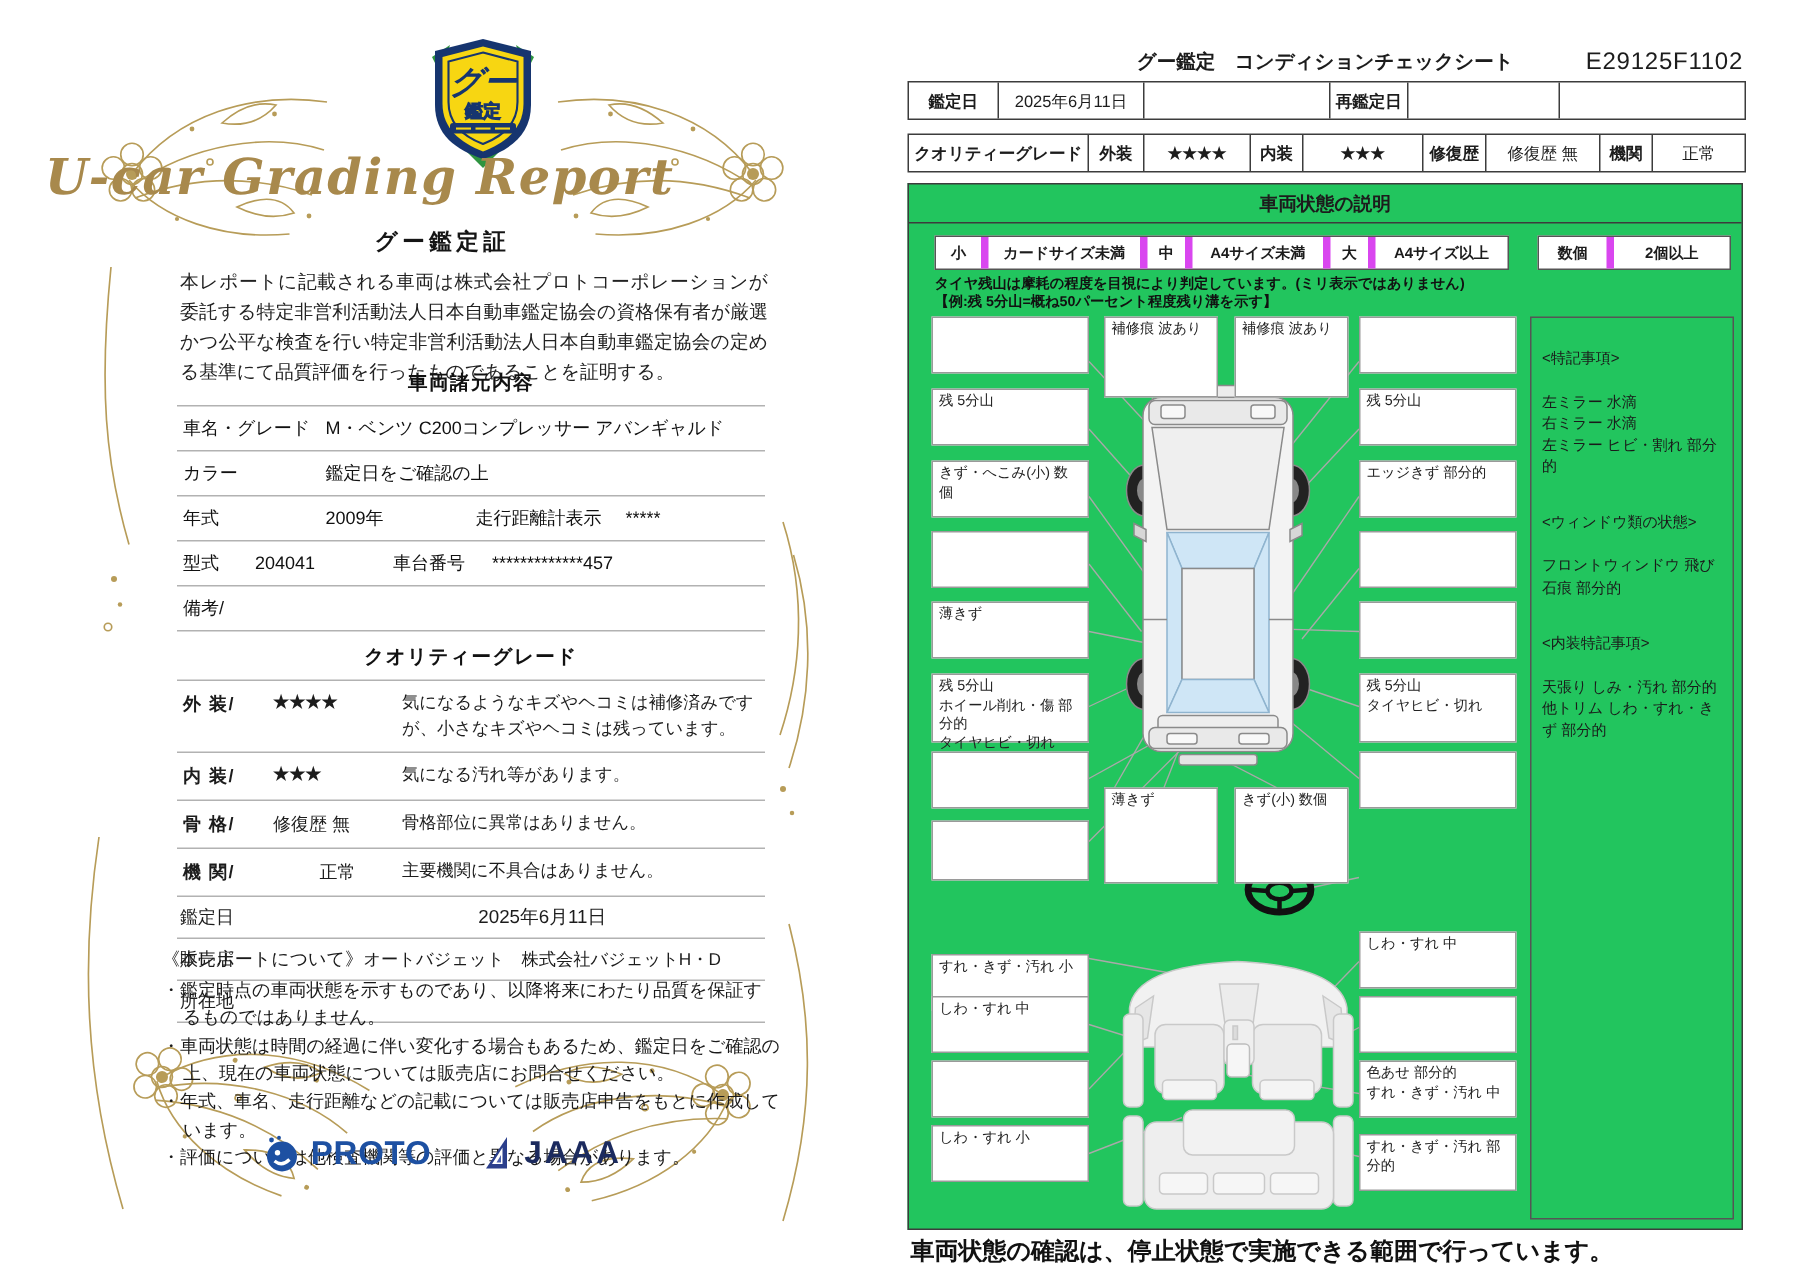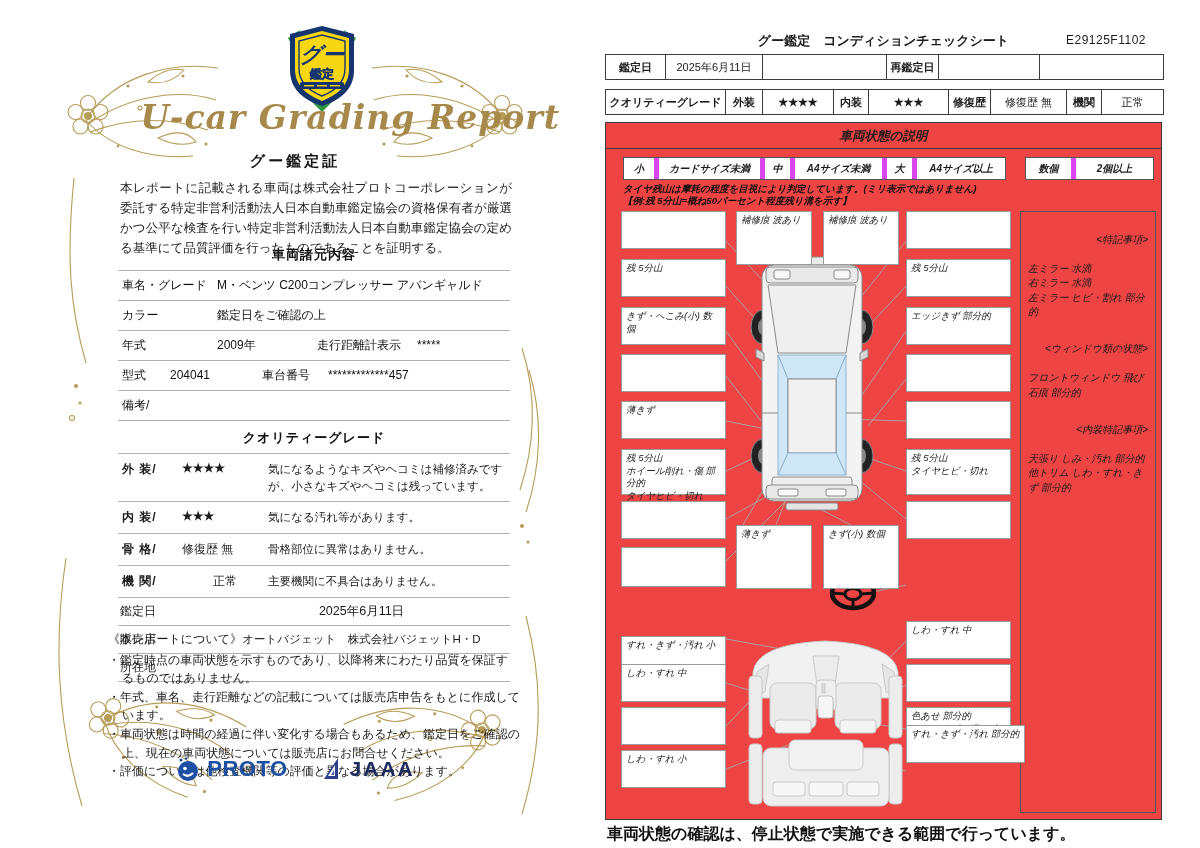--- a/index.html
+++ b/index.html
@@ -4,21 +4,21 @@
 <style>
   html,body{margin:0;padding:0;background:#ffffff;}
   #canvas{position:relative;width:1200px;height:848px;background:#ffffff;overflow:hidden;
           font-family:"Liberation Sans",sans-serif;color:#1c1c1c;}
   .abs{position:absolute;box-sizing:border-box;}
 
   
   #left-page{left:30px;top:18px;width:530px;height:812px;}
   .orn{position:absolute;left:0;top:0;pointer-events:none;}
   #badge{left:254px;top:6px;width:76px;height:88px;}
-  #lp-title{left:0;top:80px;width:530px;text-align:right;
+  #lp-title{left:0;top:80px;width:530px;text-align:left;
             font-family:"DejaVu Serif",serif;font-style:italic;font-weight:bold;
             font-size:33px;color:#a8894c;letter-spacing:1px;}
   #lp-subtitle{left:0;top:134px;width:530px;text-align:center;font-weight:bold;
                font-size:15px;letter-spacing:3px;color:#151515;}
   #lp-intro{left:90px;top:160px;width:392px;font-family:"Liberation Serif",serif;
             font-size:12.5px;line-height:1.6;text-align:justify;color:#222;}
   .lcol{position:absolute;left:88px;top:224px;width:392px;box-sizing:border-box;}
   .sec-title{text-align:center;font-weight:bold;font-size:13px;letter-spacing:1px;
              padding:4px 0 6px 0;color:#111;}
   .tbl{border-top:1px solid #b2b2b2;}
@@ -42,40 +42,40 @@
   #about .ab-item{padding-left:14px;text-indent:-14px;}
   #logos{position:absolute;left:0;top:738px;width:530px;display:flex;
          justify-content:center;align-items:center;gap:34px;}
   .logo{display:flex;align-items:center;gap:6px;}
   .proto-text{font-size:22px;font-weight:bold;color:#1d50a2;letter-spacing:0.5px;}
   .jaaa-text{font-size:21px;font-weight:bold;color:#1b2a5e;letter-spacing:2px;}
 
   
   #right-page{left:605px;top:30px;width:563px;height:812px;}
   #rp-title{left:0;top:2px;width:557px;text-align:center;font-weight:bold;font-size:13px;}
-  #rp-docnum{right:22px;top:3px;font-size:12px;letter-spacing:0.5px;}
+  #rp-docnum{right:6px;top:3px;font-size:16px;letter-spacing:0.5px;}
   .hrow{position:absolute;left:0;width:557px;display:flex;border:1.6px solid #3c3c3c;background:#fff;}
   .hcell{border-right:1px solid #3c3c3c;display:flex;align-items:center;justify-content:center;
          font-size:11px;height:24px;box-sizing:border-box;}
   .hcell:last-child{border-right:none;}
   .b{font-weight:bold;}
-  #cond-box{left:0;top:92px;width:557px;height:698px;border:1.6px solid #3c3c3c;background:#ef4444;font-style:italic;}
+  #cond-box{left:0;top:92px;width:557px;height:698px;border:1.6px solid #3c3c3c;background:#22c55e;}
   #cond-title{position:absolute;left:0;top:0;width:100%;height:26px;line-height:26px;
               text-align:center;font-weight:bold;font-size:12.5px;border-bottom:1.4px solid #3c3c3c;box-sizing:border-box;}
   .sizebox{position:absolute;display:flex;border:1px solid #555;height:21px;background:#fff;}
   .scell{border-left:5px solid #d946ef;display:flex;align-items:center;justify-content:center;
          font-size:10px;font-weight:bold;height:100%;box-sizing:border-box;}
   .scell:first-child{border-left:none;}
   .tirenote{position:absolute;left:17px;font-size:9.5px;font-weight:bold;color:#111;}
   .cbox{position:absolute;border:1px solid #9a9a9a;background:#fff;font-size:9.5px;
         line-height:1.32;padding:2px 4px;white-space:pre-line;color:#222;box-sizing:border-box;}
   #notes-panel{position:absolute;left:414px;top:88px;width:136px;height:602px;
                border:1px solid #555;padding:6px 7px;font-size:10px;line-height:1.45;
                box-sizing:border-box;white-space:pre-line;color:#1a1a1a;}
-  .note-head{margin-top:8px;text-align:right;}
+  .note-head{margin-top:8px;}
   .note-head:first-child{margin-top:0;}
   #lines-overlay{position:absolute;left:0;top:0;pointer-events:none;}
   #rp-footer{position:absolute;left:2px;top:794px;font-size:16px;font-weight:bold;color:#111;}
 </style>
 </head>
 <body>
 
 <div id="canvas">
 
   <div id="left-page" class="abs">
@@ -202,22 +202,22 @@
         </div>
         <div class="irow">
           <span class="lab">所在地</span>
         </div>
       </div>
     </div>
 
     <div id="about">
       <div class="ab-title">《本レポートについて》</div>
       <div class="ab-item">・鑑定時点の車両状態を示すものであり、以降将来にわたり品質を保証するものではありません。</div>
+      <div class="ab-item">・車両状態は時間の経過に伴い変化する場合もあるため、鑑定日をご確認の上、現在の車両状態については販売店にお問合せください。</div>
       <div class="ab-item">・年式、車名、走行距離などの記載については販売店申告をもとに作成しています。</div>
-      <div class="ab-item">・車両状態は時間の経過に伴い変化する場合もあるため、鑑定日をご確認の上、現在の車両状態については販売店にお問合せください。</div>
       <div class="ab-item">・評価については他検査機関等の評価と異なる場合があります。</div>
     </div>
 
     <div id="logos">
       <div class="logo">
         <svg width="26" height="26" viewBox="0 0 26 26">
           <circle cx="6" cy="4" r="1.6" fill="#1d50a2"></circle>
           <circle cx="11" cy="2.5" r="1.3" fill="#1d50a2"></circle>
           <circle cx="13" c16="6" r="0" fill="none"></circle>
           <circle cx="13" cy="15" r="10" fill="#1d50a2"></circle>
@@ -420,18 +420,18 @@
       </div>
 
       <div class="cbox" style="left:15px;top:513px;width:105px;height:38px">すれ・きず・汚れ 小</div>
       <div class="cbox" style="left:15px;top:541px;width:105px;height:38px">しわ・すれ 中</div>
       <div class="cbox" style="left:15px;top:584px;width:105px;height:38px"></div>
       <div class="cbox" style="left:15px;top:627px;width:105px;height:38px">しわ・すれ 小</div>
       <div class="cbox" style="left:300px;top:498px;width:105px;height:38px">しわ・すれ 中</div>
       <div class="cbox" style="left:300px;top:541px;width:105px;height:38px"></div>
       <div class="cbox" style="left:300px;top:584px;width:105px;height:38px">色あせ 部分的
 すれ・きず・汚れ 中</div>
-      <div class="cbox" style="left:300px;top:602px;width:119px;height:38px">すれ・きず・汚れ 部分的</div>
+      <div class="cbox" style="left:300px;top:633px;width:105px;height:38px">すれ・きず・汚れ 部分的</div>
     </div>
 
     <div id="rp-footer">車両状態の確認は、停止状態で実施できる範囲で行っています。</div>
   </div>
 </div>
 
 </body></html>

